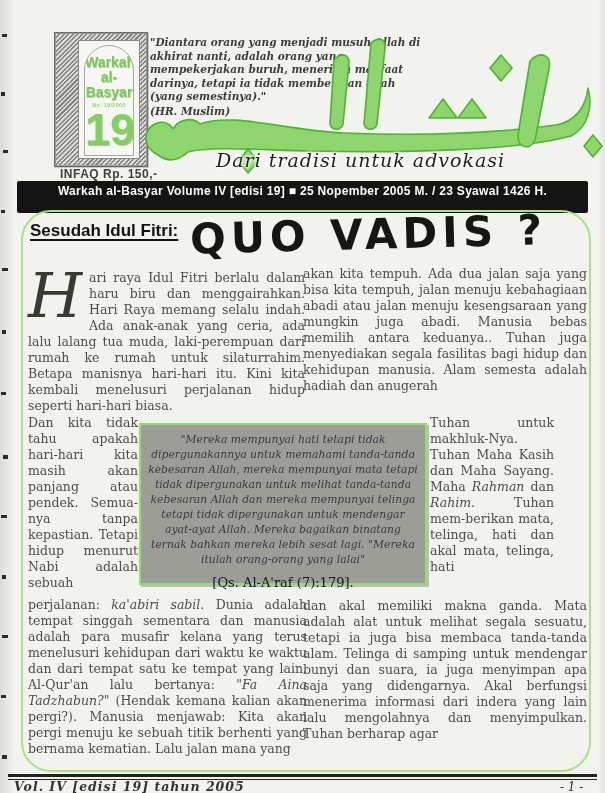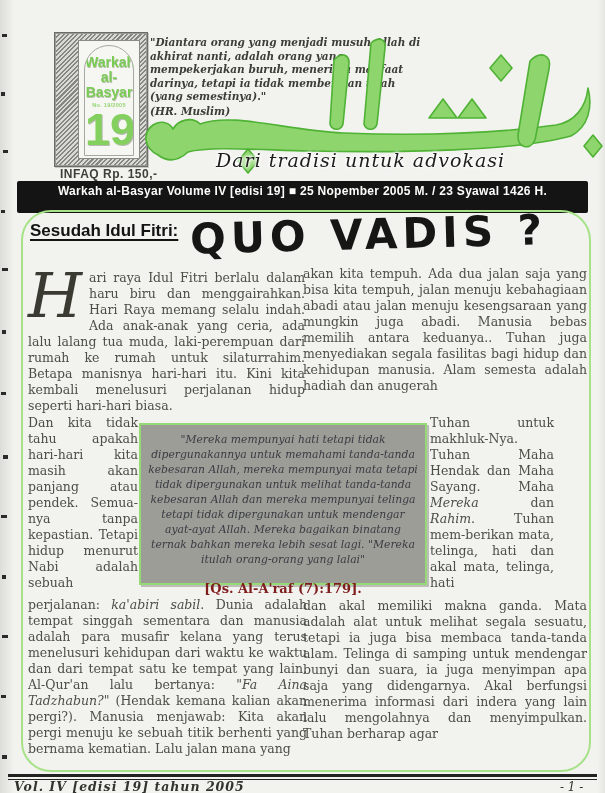--- a/index.html
+++ b/index.html
@@ -67,21 +67,21 @@
   .L3{left:28px;top:597px;width:279px;}
   .R1{left:303px;top:266px;width:284px;}
   .R2{left:430px;top:415px;width:124px;}
   .R3{left:303px;top:598px;width:284px;}
 
   
   .verse{left:139px;top:423px;width:288px;height:162px;background:#9c9d97;
          border:2px solid #95da74;box-sizing:border-box;padding:7px 6px 4px 6px;
          text-align:center;box-shadow:2px 2px 0 rgba(90,90,86,.35);}
   .verse-text{font-style:italic;font-size:10.8px;line-height:15px;color:#3a3b43;}
-  .verse-src{font-weight:bold;font-size:13px;color:#7f1d1d;margin-top:14px;}
+  .verse-src{font-weight:normal;font-size:13px;color:#0f172a;margin-top:8px;}
 
   
   .notice{left:92px;top:750px;width:432px;height:21px;background:#8cda5e;text-align:center;
           font-family:"DejaVu Sans Mono",monospace;font-weight:bold;font-size:13px;
           line-height:21px;letter-spacing:3.5px;color:#3b3b32;z-index:4;}
 
   
   .footer-rule{left:8px;top:774px;width:589px;height:2px;border-top:3px solid #222220;
                border-bottom:1px solid #222220;}
   .footer-left{left:14px;top:779px;font-style:italic;font-weight:bold;font-size:12.5px;
@@ -152,21 +152,21 @@
   <div class="abs kicker">Sesudah Idul Fitri:</div>
   <div class="abs headline">QUO VADIS ?</div>
 
   <div class="abs body L1">
     <span class="dropcap">H</span><span>ari raya Idul Fitri berlalu dalam haru biru dan menggairahkan. Hari Raya memang selalu indah. Ada anak-anak yang ceria, ada lalu lalang tua muda, laki-perempuan dari rumah ke rumah untuk silaturrahim. Betapa manisnya hari-hari itu. Kini kita kembali menelusuri perjalanan hidup seperti hari-hari biasa.</span>
   </div>
   <div class="abs body L2">Dan kita tidak tahu apakah hari-hari kita masih akan panjang atau pendek. Semua-nya tanpa kepastian. Tetapi hidup menurut Nabi adalah sebuah</div>
   <div class="abs body L3"><span>perjalanan: </span><i>ka'abiri sabil</i><span>. Dunia adalah tempat singgah sementara dan manusia adalah para musafir kelana yang terus menelusuri kehidupan dari waktu ke waktu dan dari tempat satu ke tempat yang lain. Al-Qur'an lalu bertanya: </span><i>"Fa Aina Tadzhabun?"</i><span> (Hendak kemana kalian akan pergi?). Manusia menjawab: Kita akan pergi menuju ke sebuah titik berhenti yang bernama kematian. Lalu jalan mana yang</span></div>
 
   <div class="abs body R1">akan kita tempuh. Ada dua jalan saja yang bisa kita tempuh, jalan menuju kebahagiaan abadi atau jalan menuju kesengsaraan yang mungkin juga abadi. Manusia bebas memilih antara keduanya.. Tuhan juga menyediakan segala  fasilitas bagi hidup dan kehidupan manusia. Alam semesta adalah hadiah dan anugerah</div>
-  <div class="abs body R2"><span>Tuhan untuk makhluk-Nya. Tuhan Maha Hendak dan Maha Sayang. Maha </span><i>Mereka</i><span> dan </span><i>Rahim</i><span>. Tuhan mem-berikan mata, telinga, hati dan akal mata, telinga, hati</span></div>
+  <div class="abs body R2"><span>Tuhan untuk makhluk-Nya. Tuhan Maha Kasih dan Maha Sayang. Maha </span><i>Rahman</i><span> dan </span><i>Rahim</i><span>. Tuhan mem-berikan mata, telinga, hati dan akal mata, telinga, hati</span></div>
   <div class="abs body R3">dan akal memiliki makna ganda. Mata adalah alat untuk melihat segala sesuatu, tetapi ia juga bisa membaca tanda-tanda alam. Telinga di samping untuk mendengar bunyi dan suara, ia juga menyimpan apa saja yang didengarnya. Akal berfungsi menerima informasi dari indera yang lain lalu mengolahnya dan menyimpulkan. Tuhan berharap agar</div>
 
   <div class="abs verse">
     <div class="verse-text">"Mereka mempunyai hati tetapi tidak dipergunakannya untuk memahami tanda-tanda kebesaran Allah, mereka mempunyai mata tetapi tidak dipergunakan untuk melihat tanda-tanda kebesaran Allah dan mereka mempunyai telinga tetapi tidak dipergunakan untuk mendengar ayat-ayat Allah. Mereka bagaikan binatang ternak bahkan mereka lebih sesat lagi. "Mereka itulah orang-orang yang lalai"</div>
     <div class="verse-src">[Qs. Al-A'raf (7):179].</div>
   </div>
 
   <div class="abs footer-rule"></div>
   <div class="abs footer-left">Vol. IV [edisi 19] tahun 2005</div>
   <div class="abs footer-right">- 1 -</div>

